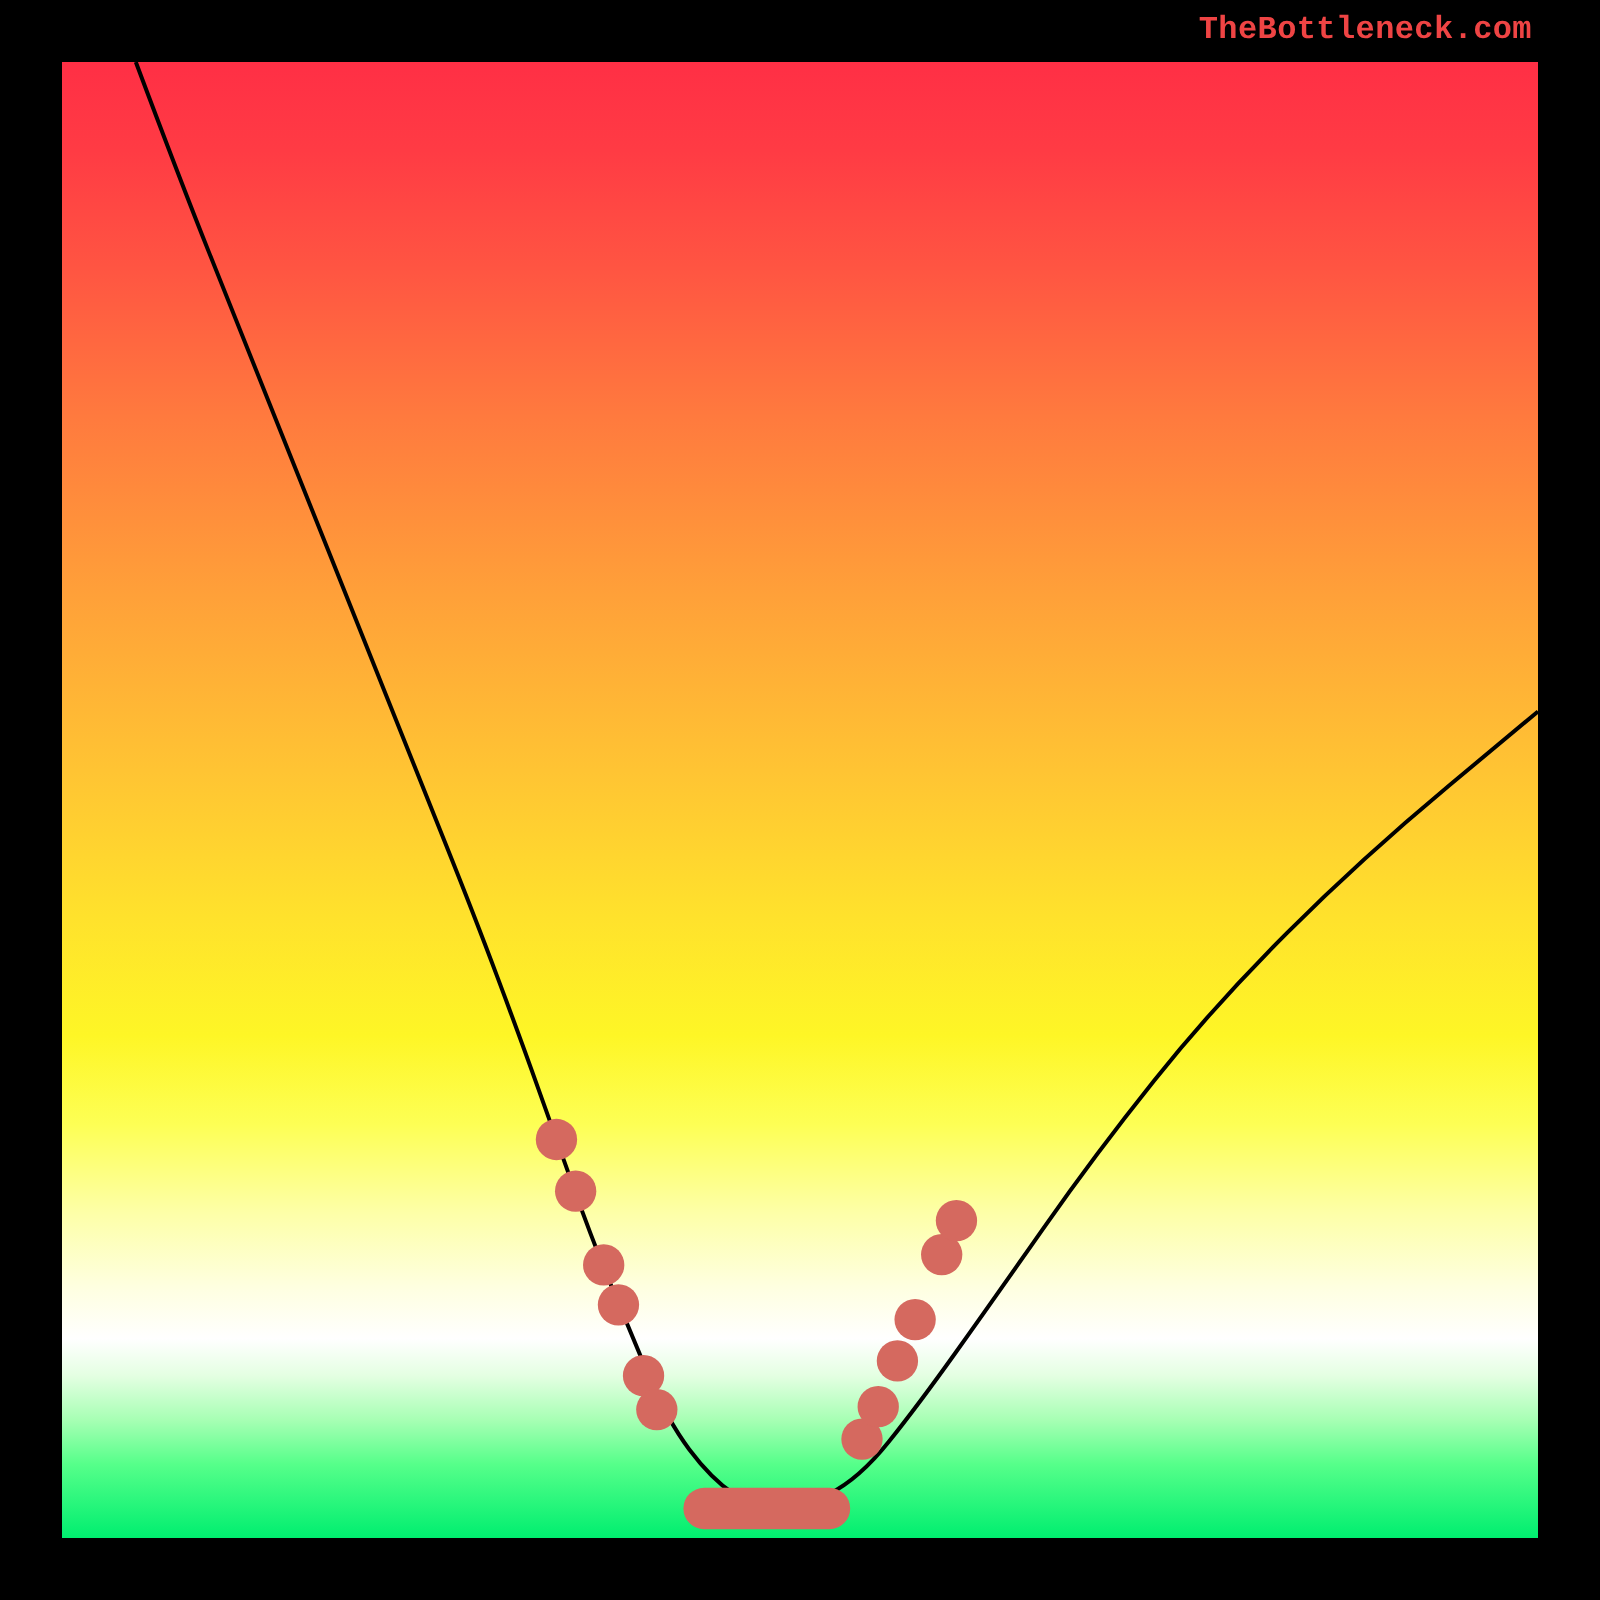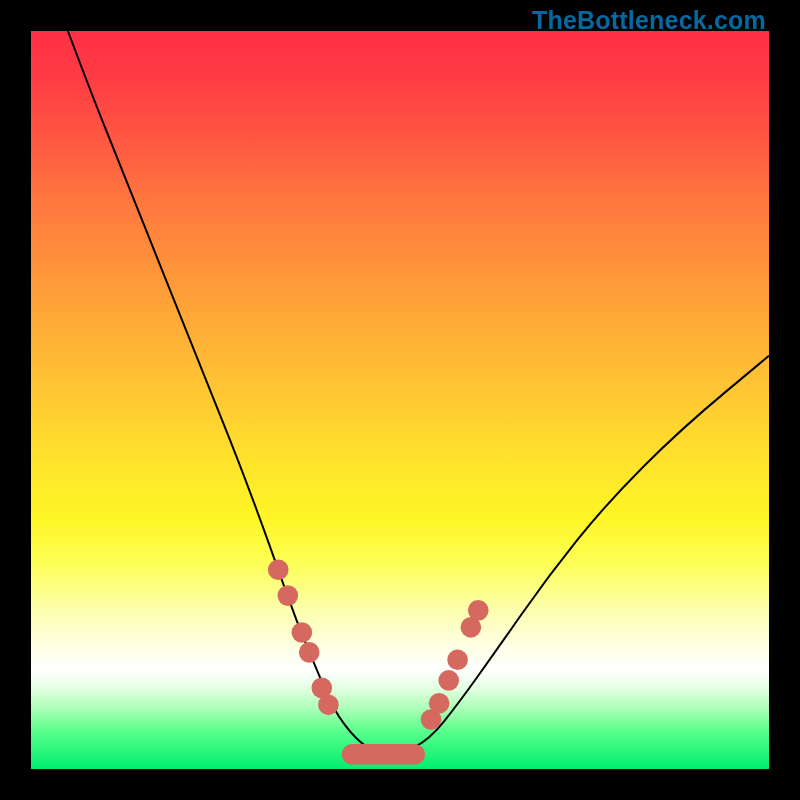--- a/index.html
+++ b/index.html
@@ -47,24 +47,24 @@
     left: 0;
     top: 0;
     width: 738px;
     height: 738px;
     overflow: visible;
   }
   .watermark {
     position: absolute;
     top: 6px;
     right: 34px;
-    font-family: Liberation Sans, sans-serif;
-    font-size: 25px;
+    font-family: Liberation Mono, monospace;
+    font-size: 16px;
     font-weight: 600;
-    color: #0369a1;
+    color: #ef4444;
     letter-spacing: 0.2px;
   }
 </style>
 </head>
 <body>
 
 <div class="frame">
   <div class="plot-bg"></div>
   <svg class="curve" viewBox="0 0 738 738">
     <g id="curve-layer">

